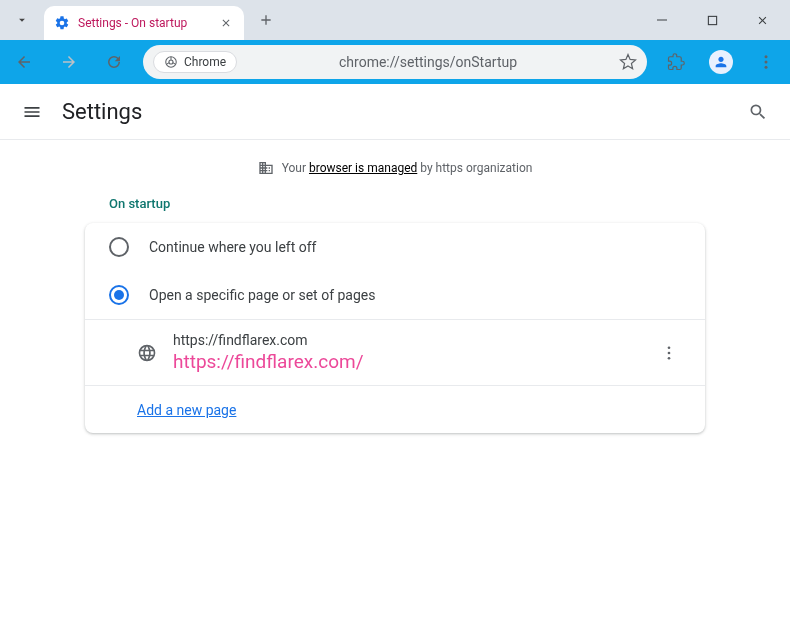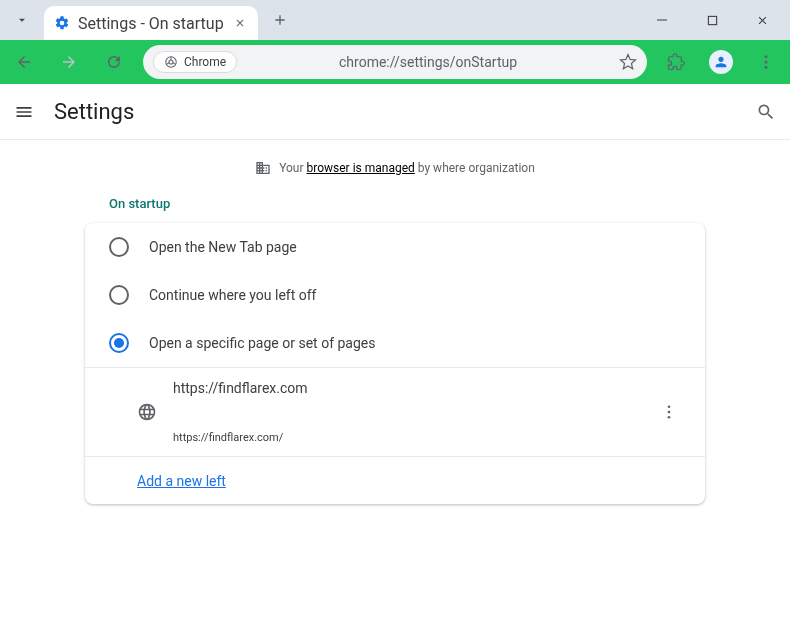--- a/index.html
+++ b/index.html
@@ -3,39 +3,39 @@
 <meta charset="utf-8">
 <style>
 * { margin: 0; padding: 0; box-sizing: border-box; font-family: "Segoe UI", Roboto, Arial, sans-serif; }
 body { width: 790px; height: 635px; background: #fff; overflow: hidden; position: relative; }
 
 
 .titlebar { height: 40px; display: flex; align-items: center; background: #dde3ea; padding: 0 8px; }
 .tablist-toggle { width: 28px; height: 28px; display: flex; align-items: center; justify-content: center; border-radius: 6px; color: #444; }
 .tab { background: #fff; border-radius: 10px 10px 0 0; height: 34px; margin-top: 6px; display: flex; align-items: center; padding: 0 10px; margin-left: 8px; min-width: 200px; gap: 8px; }
 .tab-favicon { width: 16px; height: 16px; display: flex; align-items: center; justify-content: center; color: #1a73e8; }
-.tab-title { font-size: 16px; color: #404040; flex: 1; white-space: nowrap; overflow: hidden; text-overflow: ellipsis; }
+.tab-title { font-size: 12px; color: #be185d; flex: 1; white-space: nowrap; overflow: hidden; text-overflow: ellipsis; }
 .tab-close { width: 16px; height: 16px; display: flex; align-items: center; justify-content: center; color: #5f6368; }
 .newtab-btn { width: 28px; height: 28px; display: flex; align-items: center; justify-content: center; color: #5f6368; margin-left: 8px; }
 .win-controls { margin-left: auto; display: flex; gap: 10px; }
 .win-btn { width: 40px; height: 30px; display: flex; align-items: center; justify-content: center; color: #3c4043; }
 
 
-.toolbar { height: 44px; display: flex; align-items: center; padding: 0 8px; gap: 13px; background: #22c55e; }
+.toolbar { height: 44px; display: flex; align-items: center; padding: 0 8px; gap: 13px; background: #0ea5e9; }
 .nav-btn { width: 32px; height: 32px; display: flex; align-items: center; justify-content: center; color: #5f6368; border-radius: 50%; }
 .nav-btn.disabled { color: #bdc1c6; }
 .omnibox { flex: 1; height: 34px; background: #f1f3f4; border-radius: 17px; display: flex; align-items: center; padding: 0 10px; gap: 8px; }
 .omni-chip { display: flex; align-items: center; gap: 6px; background: #fff; border: 1px solid #dadce0; border-radius: 14px; padding: 3px 10px; font-size: 12px; color: #3c4043; }
 .omni-url { font-size: 14px; color: #5f6368; flex: 1; text-align: center; }
 .omni-star { color: #5f6368; margin-left: auto; }
 .ext-btn, .profile-btn, .menu-btn { width: 32px; height: 32px; display: flex; align-items: center; justify-content: center; color: #5f6368; border-radius: 50%; }
 .profile-avatar { width: 24px; height: 24px; border-radius: 50%; background: #e8f0fe; display: flex; align-items: center; justify-content: center; color: #1a73e8; }
 
 
-.settings-header { height: 56px; display: flex; align-items: center; padding: 0 12px; gap: 18px; border-bottom: 1px solid #e8eaed; }
+.settings-header { height: 56px; display: flex; align-items: center; padding: 0 20px; gap: 18px; border-bottom: 1px solid #e8eaed; }
 .hamburger { width: 24px; height: 24px; display: flex; align-items: center; justify-content: center; color: #3c4043; }
 .settings-title { font-size: 22px; color: #202124; font-weight: 400; }
 .search-settings { margin-left: auto; width: 24px; height: 24px; display: flex; align-items: center; justify-content: center; color: #5f6368; }
 
 
 .content { padding: 16px 0; display: flex; flex-direction: column; align-items: center; }
 .managed-banner { display: flex; align-items: center; gap: 8px; font-size: 12px; color: #5f6368; padding: 4px 0 20px; }
 .managed-banner a { color: #000000; text-decoration: underline; }
 .managed-icon { color: #5f6368; }
 
@@ -47,21 +47,21 @@
 .radio-row + .radio-row { border-top: 0; }
 .radio { width: 20px; height: 20px; border-radius: 50%; border: 2px solid #5f6368; flex-shrink: 0; position: relative; }
 .radio.selected { border-color: #1a73e8; }
 .radio.selected::after { content: ""; position: absolute; inset: 3px; border-radius: 50%; background: #1a73e8; }
 .radio-label { font-size: 14px; color: #3c4043; }
 
 .page-entry { display: flex; align-items: center; padding: 12px 24px 12px 52px; border-top: 1px solid #e8eaed; gap: 16px; justify-content: center; }
 .globe-icon { width: 20px; height: 20px; color: #5f6368; flex-shrink: 0; }
 .page-info { flex: 1; display: flex; flex-direction: column; gap: 2px; }
 .page-title { font-size: 14px; color: #3c4043; }
-.page-url { font-size: 11px; color: #404040; margin-top: 33px; }
+.page-url { font-size: 19px; color: #ec4899; }
 .entry-menu { width: 24px; color: #5f6368; display: flex; align-items: center; justify-content: center; }
 
 .link-row { padding: 14px 24px 14px 52px; border-top: 1px solid #e8eaed; }
 .link-row a { color: #1a73e8; font-size: 14px; text-decoration: underline; }
 
 svg { display: block; }
 </style>
 </head>
 <body>
 
@@ -176,32 +176,28 @@
 </div>
 
 <div class="content">
   <div class="managed-banner">
     <span class="managed-icon">
       <svg width="16" height="16" viewBox="0 0 24 24" fill="currentColor">
           <path d="M12 7V3H2v18h20V7H12zM6 19H4v-2h2v2zm0-4H4v-2h2v2zm0-4H4V9h2v2zm0-4H4V5h2v2zm4 12H8v-2h2v2zm0-4H8v-2h2v2zm0-4H8V9h2v2zm0-4H8V5h2v2zm10 12h-8v-2h2v-2h-2v-2h2v-2h-2V9h8v10zm-2-8h-2v2h2v-2zm0 4h-2v2h2v-2z"></path>
         </svg>
     </span>
     <span>
-      <span>Your </span><a href="#">browser is managed</a><span> by where organization</span>
+      <span>Your </span><a href="#">browser is managed</a><span> by https organization</span>
     </span>
   </div>
 
   <div class="section">
     <div class="section-title">On startup</div>
     <div class="card">
 
-      <div class="radio-row">
-        <div class="radio"></div>
-        <div class="radio-label">Open the New Tab page</div>
-      </div>
 
       <div class="radio-row">
         <div class="radio"></div>
         <div class="radio-label">Continue where you left off</div>
       </div>
 
       <div class="radio-row">
         <div class="radio selected"></div>
         <div class="radio-label">Open a specific page or set of pages</div>
       </div>
@@ -219,19 +215,19 @@
         <div class="entry-menu">
           <svg width="18" height="18" viewBox="0 0 24 24" fill="currentColor">
               <circle cx="12" cy="5" r="1.8"></circle>
               <circle cx="12" cy="12" r="1.8"></circle>
               <circle cx="12" cy="19" r="1.8"></circle>
             </svg>
         </div>
       </div>
 
       <div class="link-row">
-        <a href="#">Add a new left</a>
+        <a href="#">Add a new page</a>
       </div>
 
 
     </div>
   </div>
 </div>
 
 </body></html>

